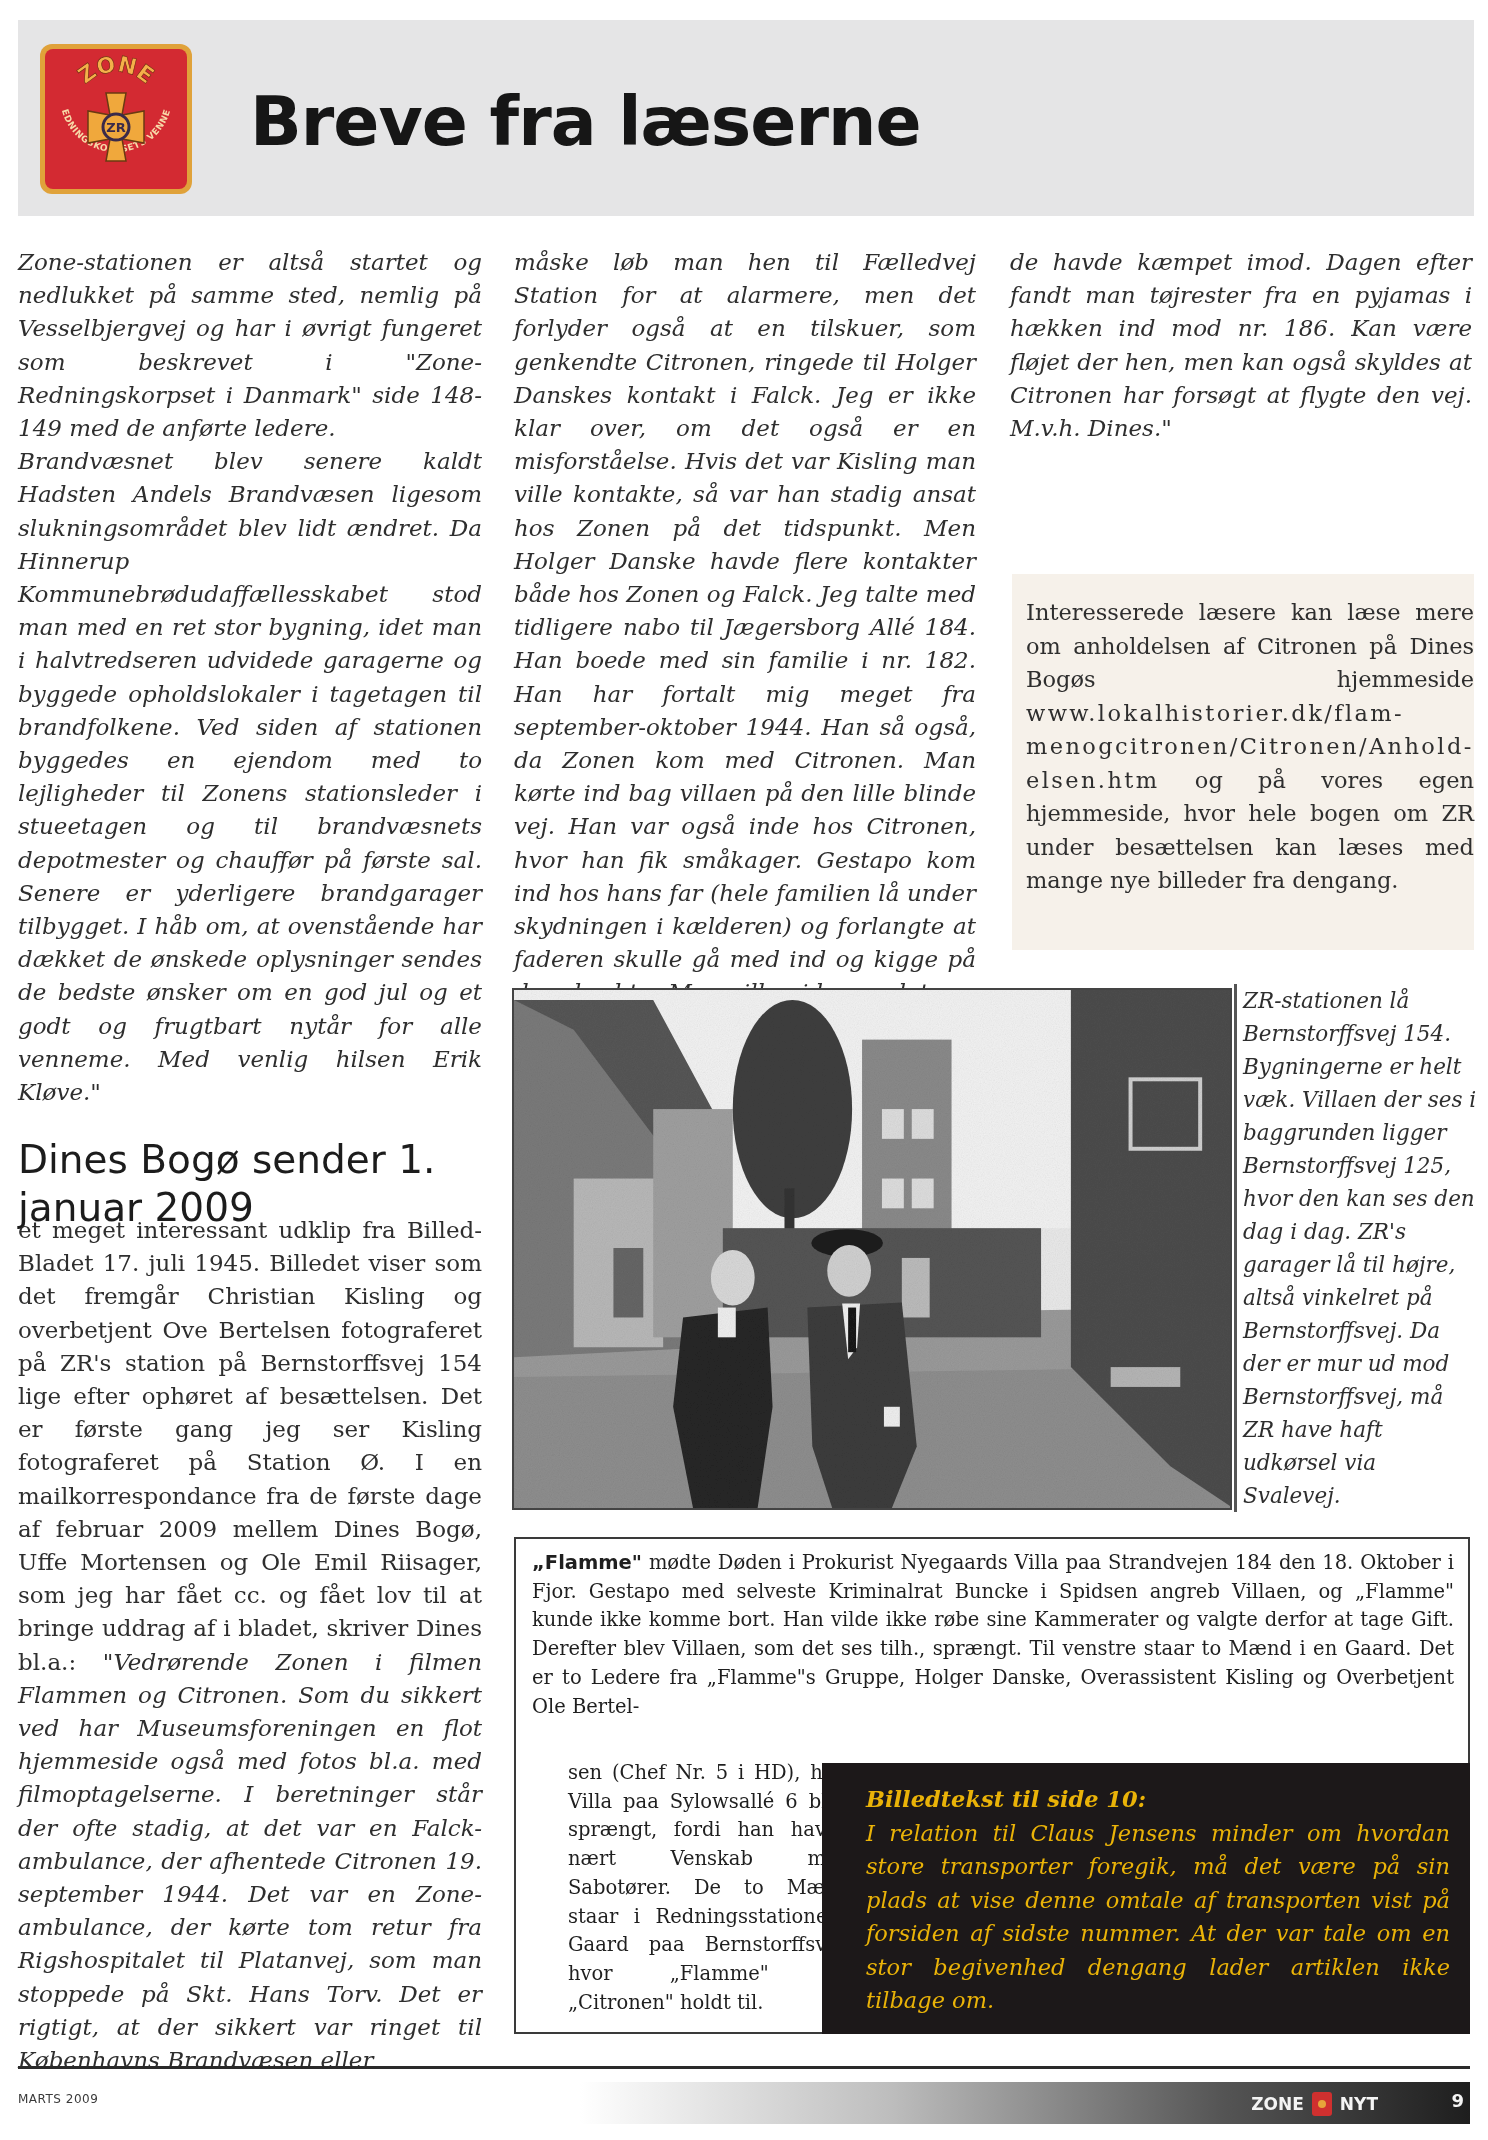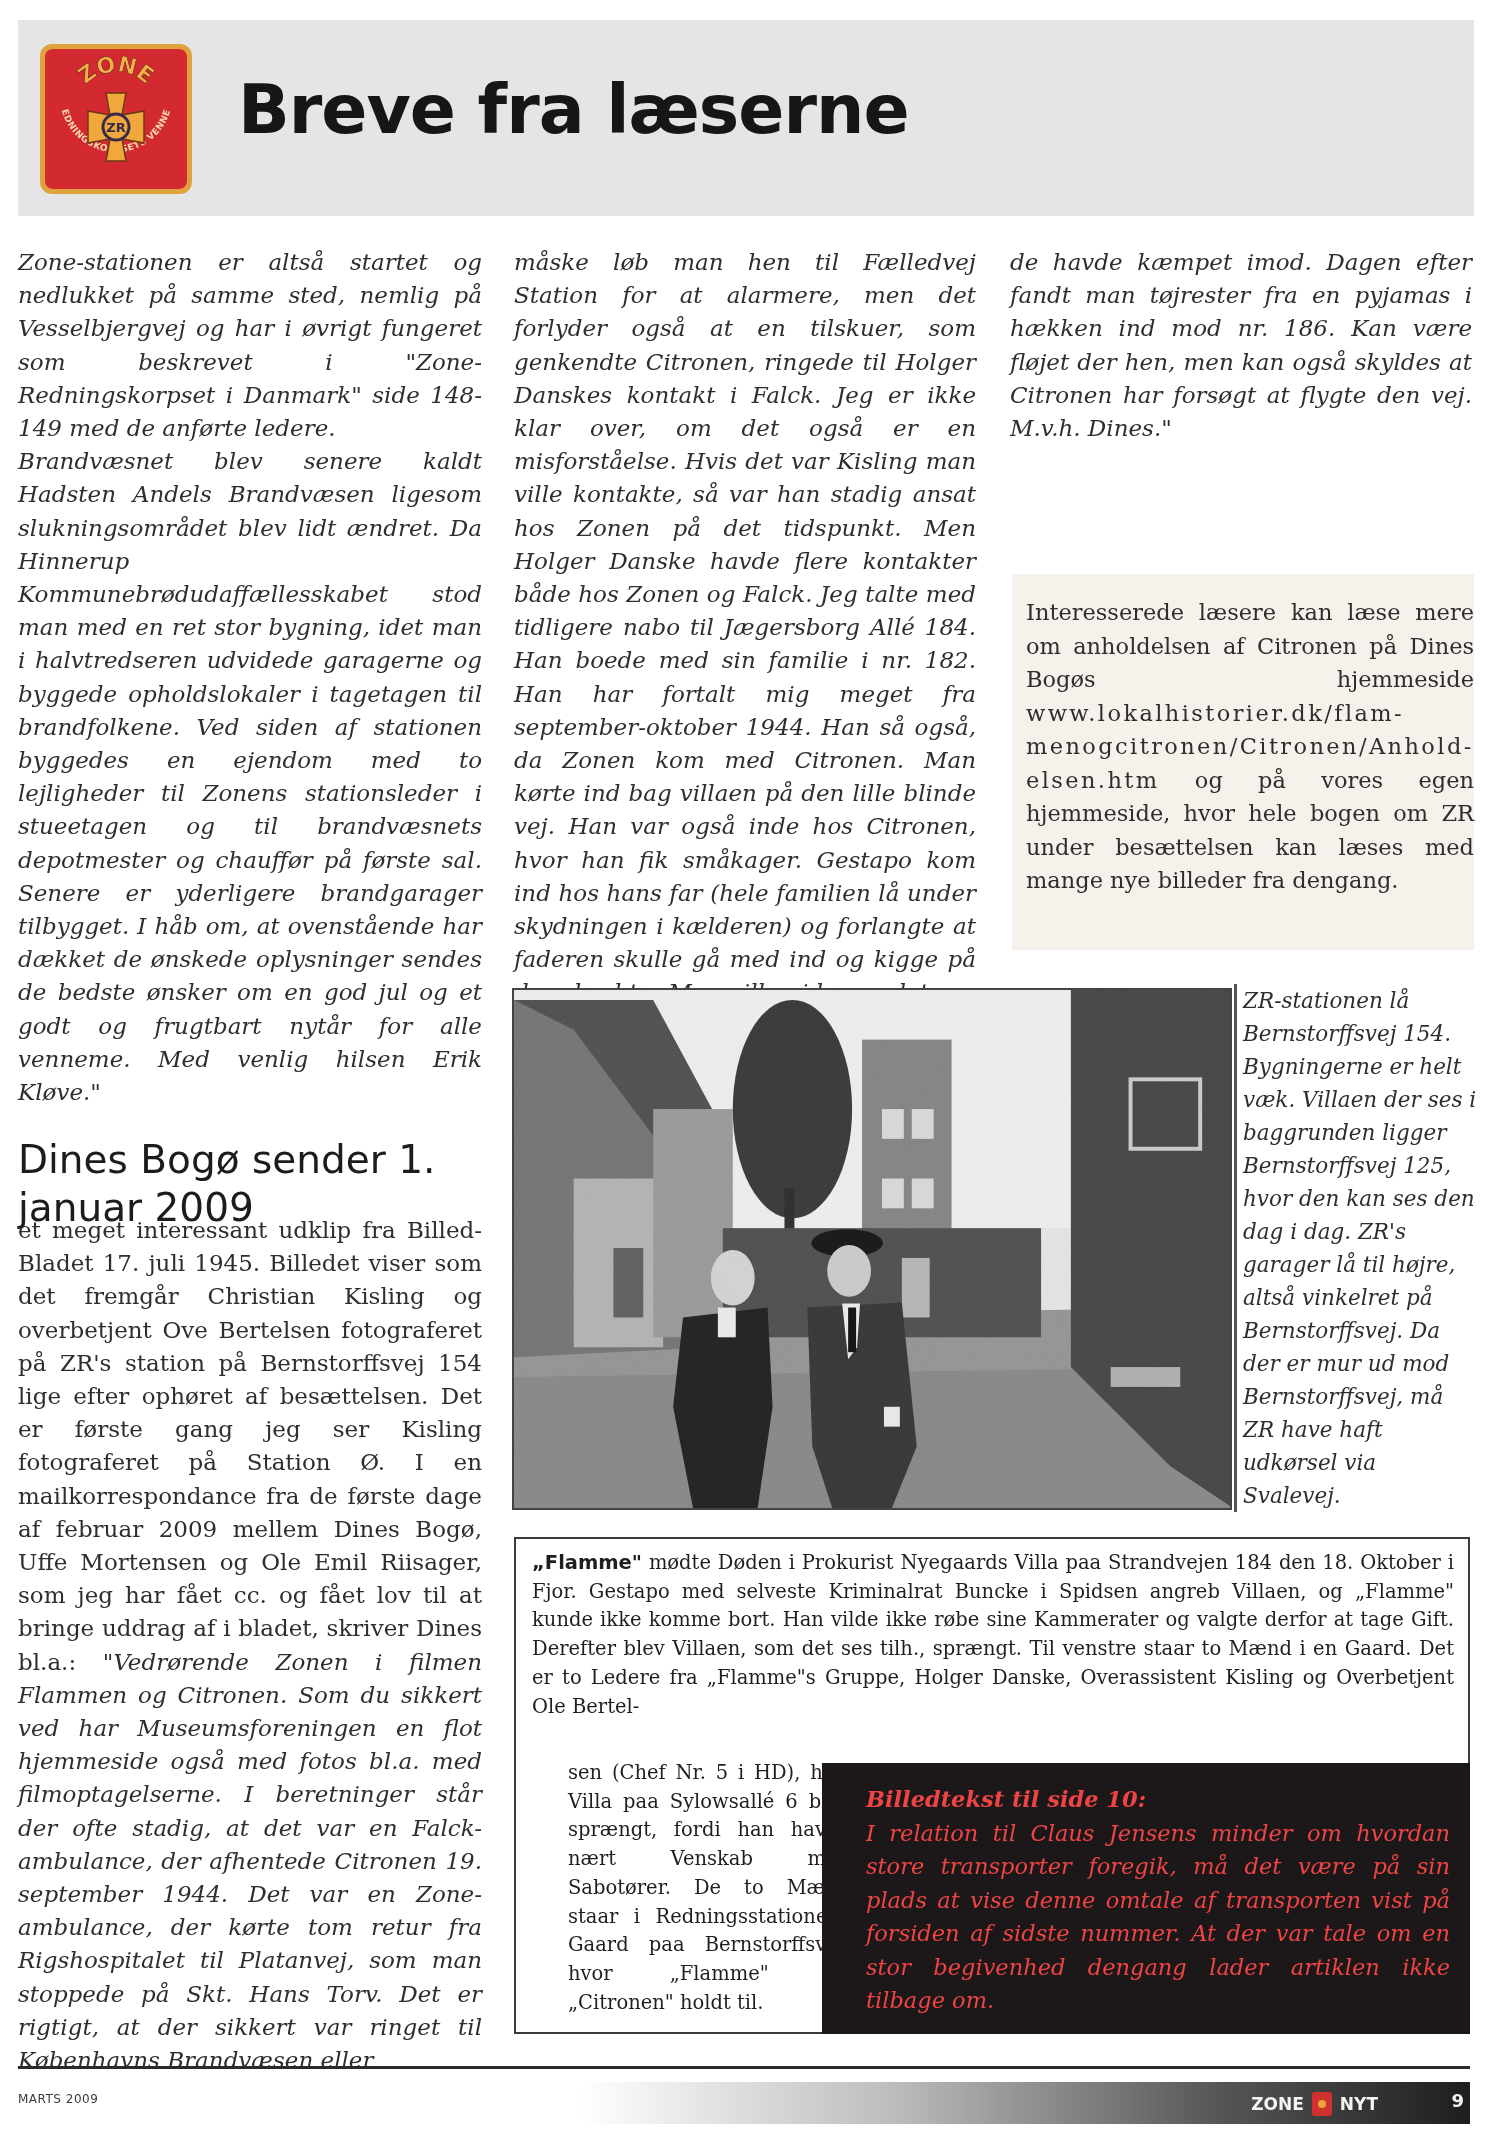--- a/index.html
+++ b/index.html
@@ -16,21 +16,21 @@
     background: #e0a23a; border-radius: 12px; box-sizing: border-box; padding: 5px;
   }
   .logo-inner {
     width: 100%; height: 100%; background: #d32a32; border-radius: 8px; position: relative;
     overflow: hidden;
   }
   .logo svg { position: absolute; left: 0; top: 0; width: 100%; height: 100%; }
   .page-title {
     position: absolute; left: 238px; top: 70px;
     font-family: "DejaVu Sans", sans-serif; font-weight: bold; font-size: 68px;
-    color: #161616; letter-spacing: -1px; margin: 0;
+    color: #161616; letter-spacing: -1px; margin: 12px;
   }
   .col {
     position: absolute; font-size: 23px; line-height: 33.2px;
     text-align: justify; color: #2e2e2e;
   }
   .col p { margin: 0; }
   .italic { font-style: italic; }
   .col1 { left: 18px; top: 246px; width: 464px; }
   .col2 { left: 514px; top: 246px; width: 462px; }
   .col3 { left: 1010px; top: 246px; width: 462px; }
@@ -62,21 +62,21 @@
     border: 2px solid #3a3a3a; box-sizing: border-box; background: #fff;
     font-family: "DejaVu Serif", serif; font-size: 19.5px; line-height: 28.7px; color: #1f1f1f;
   }
   .clip-top { position: absolute; left: 16px; top: 10px; width: 922px; text-align: justify; }
   .clip-top b { font-family: "DejaVu Sans", sans-serif; }
   .clip-narrow {
     position: absolute; left: 16px; top: 220px; width: 282px; text-align: justify; margin-left: 36px;
   }
   .dark-box {
     position: absolute; left: 822px; top: 1763px; width: 648px; height: 271px;
-    background: #1c1819; color: #ef4444; box-sizing: border-box; padding: 20px 20px 10px 44px;
+    background: #1c1819; color: #eab308; box-sizing: border-box; padding: 20px 20px 10px 44px;
     font-style: italic; font-size: 22.5px; line-height: 33.5px; text-align: justify;
   }
   .dark-box .dark-title { font-weight: bold; }
   .footer-rule {
     position: absolute; left: 18px; top: 2066px; width: 1452px; height: 3px;
     background: #2a2a2a;
   }
   .footer-date {
     position: absolute; left: 18px; top: 2092px;
     font-family: "DejaVu Sans", sans-serif; font-size: 12px; color: #3a3a3a; letter-spacing: 0.5px;

